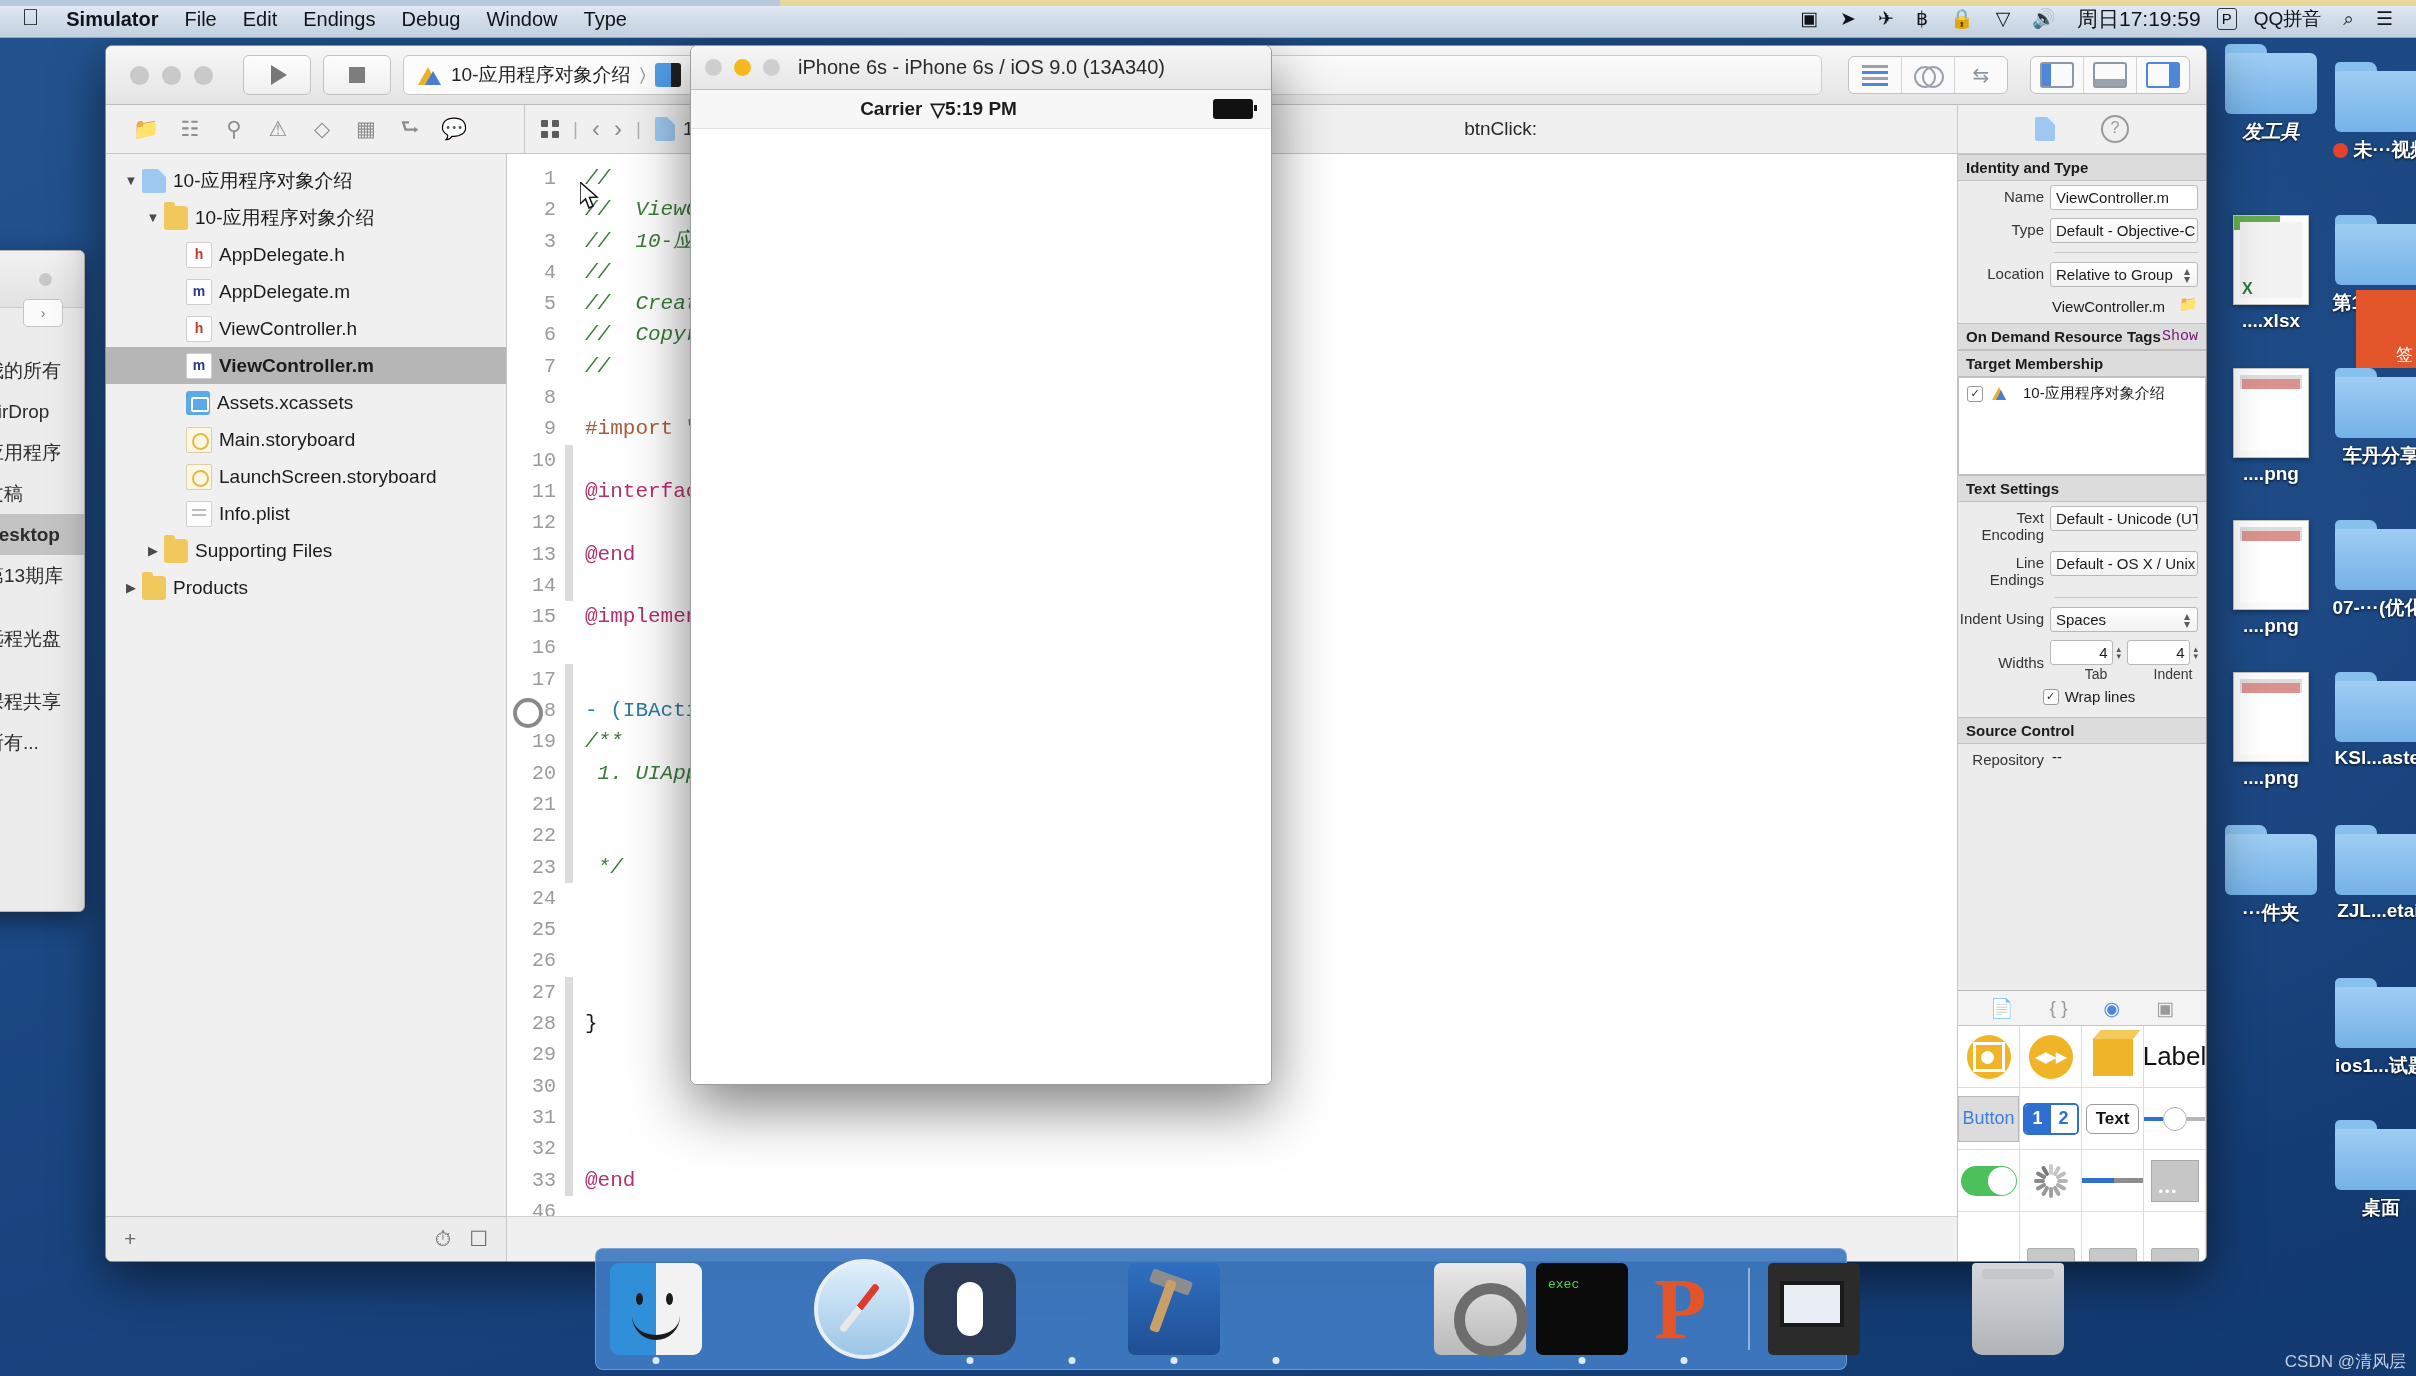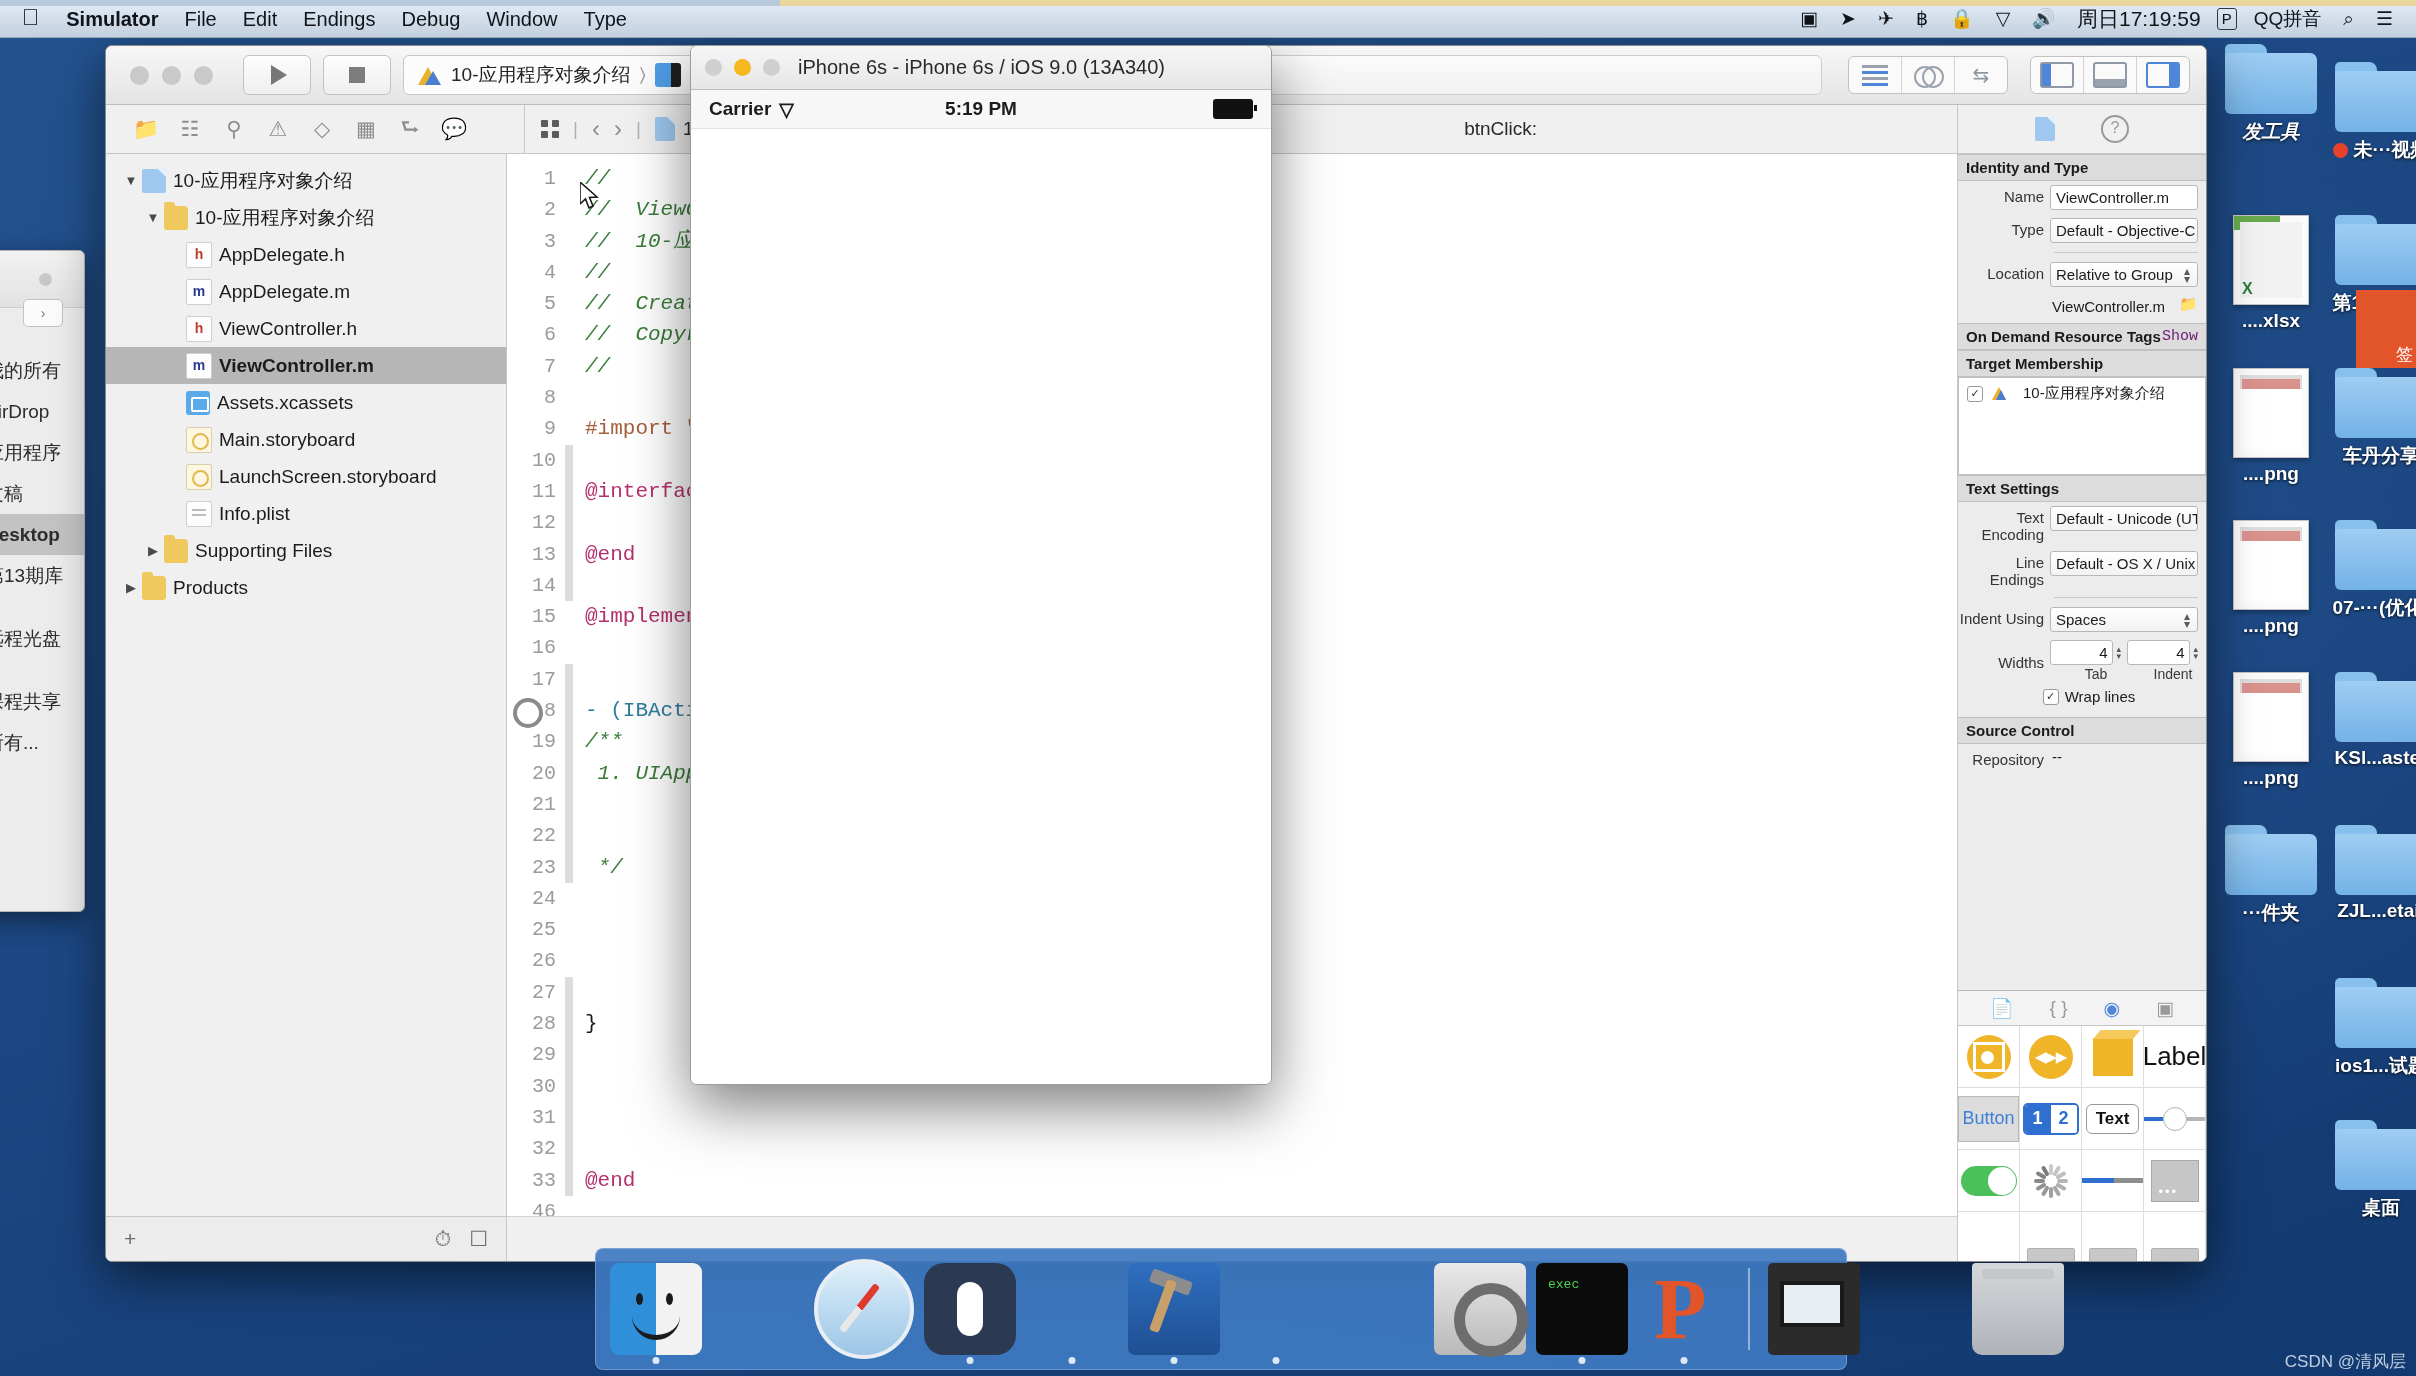--- a/index.html
+++ b/index.html
@@ -266,21 +266,21 @@
   #sim{position:absolute;left:690px;top:45px;width:580px;height:1038px;z-index:60;
     background:#fff;border:1px solid #9c9c9c;border-radius:7px;overflow:hidden;
     box-shadow:0 22px 60px rgba(0,0,0,.5);display:flex;flex-direction:column;}
   #sim-title{height:43px;flex:0 0 43px;display:flex;align-items:center;
     background:linear-gradient(#f6f6f6,#e6e6e6);border-bottom:1px solid #bcbcbc;padding-left:14px;gap:12px;}
   #sim-title .d{width:17px;height:17px;border-radius:50%;background:#cfcfcf;}
   #sim-title .d.y{background:#f5b81e;}
   #sim-title .t{flex:1;text-align:center;font-size:20px;color:#2a2a2a;padding-right:100px;}
   #sim-status{height:38px;flex:0 0 38px;display:flex;align-items:center;background:#f7f7f7;
     border-bottom:1px solid #e2e2e2;padding:0 18px;font-size:19px;color:#1c1c1c;font-weight:bold;}
-  #sim-status .car{display:flex;align-items:center;gap:8px;flex:1;}
+  #sim-status .car{display:flex;align-items:center;gap:8px;flex:1;justify-content:flex-end;}
   #sim-status .tm{flex:0 0 auto;}
   #sim-status .bat{flex:1;display:flex;justify-content:flex-end;align-items:center;}
   .batt{width:36px;height:16px;border:2px solid #111;border-radius:3px;background:#111;position:relative;}
   .batt:after{content:"";position:absolute;right:-6px;top:4px;width:3px;height:6px;background:#111;}
   #sim-screen{flex:1;background:#fff;}
   #cursor{position:absolute;left:580px;top:182px;z-index:70;width:22px;height:30px;}
 
   
   #dock{position:absolute;left:595px;bottom:6px;width:1222px;height:120px;z-index:80;
     background:rgba(63,122,193,.92);border:1px solid rgba(255,255,255,.25);

